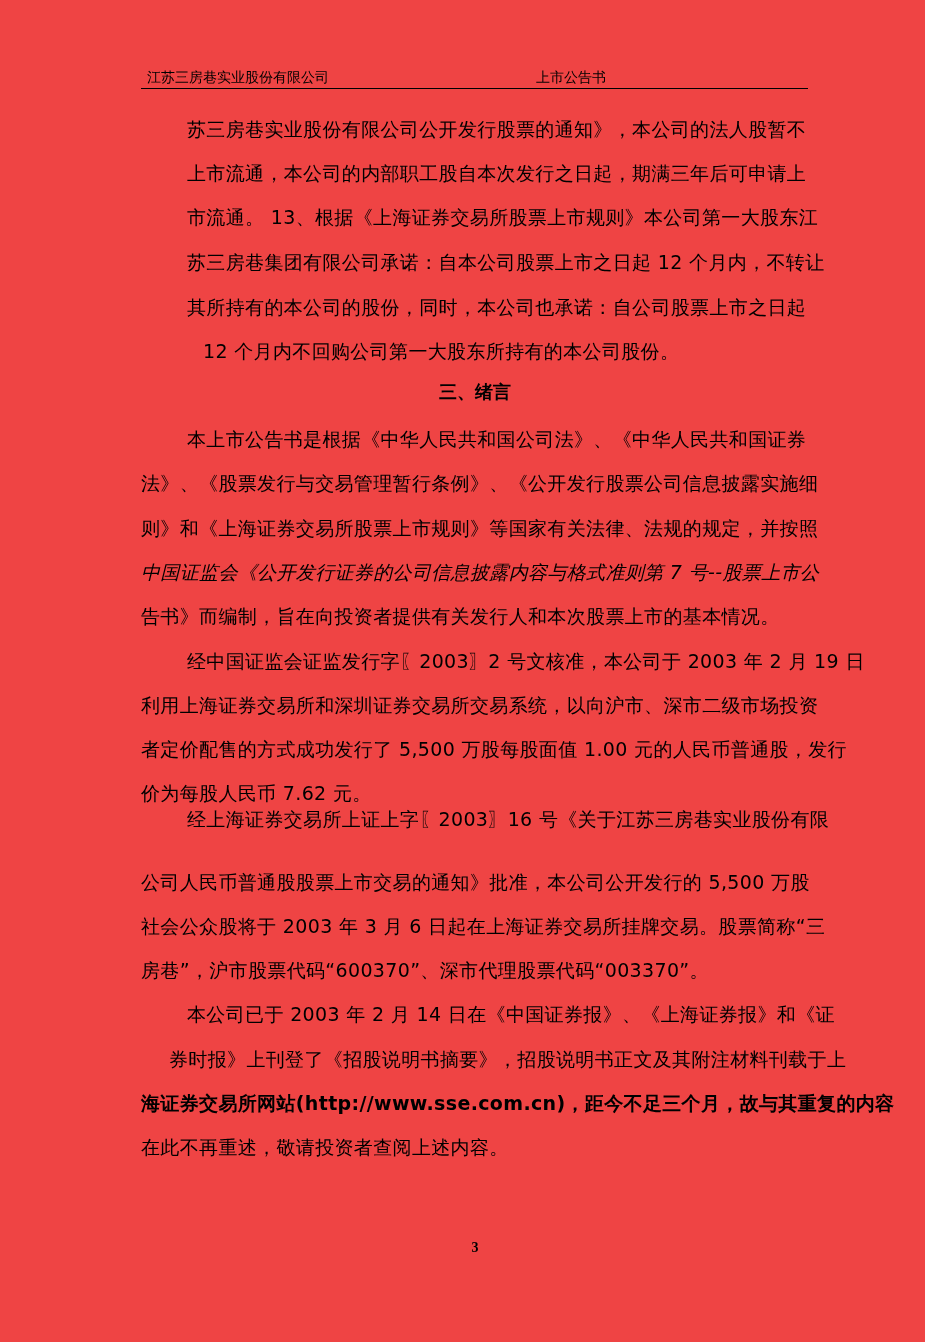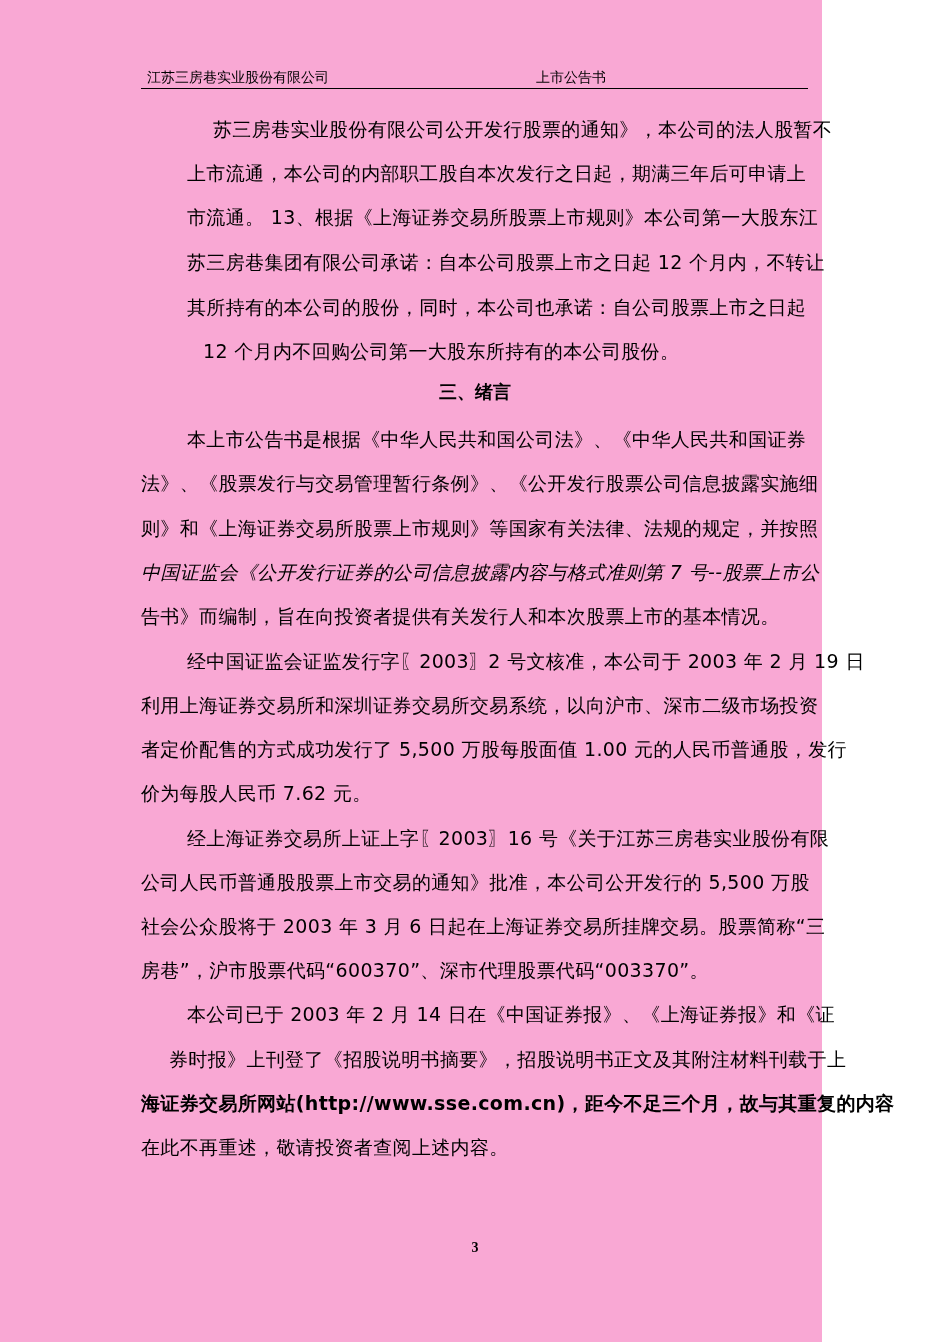--- a/index.html
+++ b/index.html
@@ -1,39 +1,39 @@
 <!DOCTYPE html>
 <html><head>
 <meta charset="utf-8">
 <style>
   html, body { margin: 0; padding: 0; background: #ffffff; }
   body { width: 950px; height: 1342px; position: relative; overflow: hidden;
          font-family: "DejaVu Sans", "Liberation Sans", sans-serif; color: #000; }
-  .page { position: absolute; left: 0; top: 0; width: 822px; height: 1342px; background: #f9a8d4; }
+  .page { position: absolute; left: 0; top: 0; width: 925px; height: 1342px; background: #ef4444; }
   .header { position: absolute; left: 141px; top: 66px; width: 667px; height: 22px;
             border-bottom: 1.5px solid #000; font-size: 14px; line-height: 22px; }
   .header .left { position: absolute; left: 6px; top: 0; }
   .header .center { position: absolute; left: 395px; top: 0; }
   .line { position: absolute; font-size: 19px; line-height: 26px; white-space: nowrap; letter-spacing: 0.35px; }
   .title { position: absolute; left: 0; width: 950px; text-align: center; font-weight: bold; font-size: 18px; line-height: 26px; }
   .pagenum { position: absolute; left: 0; width: 950px; top: 1240px; text-align: center;
              font-family: "Liberation Serif", serif; font-weight: bold; font-size: 14px; }
 </style>
 </head>
 <body>
 
 <div class="page">
 
   <div class="header">
     <span class="left">江苏三房巷实业股份有限公司</span>
     <span class="center">上市公告书</span>
   </div>
 
   <div>
-    <div class="line" style="left:187px; top:116px;margin-left:26px;">苏三房巷实业股份有限公司公开发行股票的通知》，本公司的法人股暂不</div>
+    <div class="line" style="left:187px; top:116px;">苏三房巷实业股份有限公司公开发行股票的通知》，本公司的法人股暂不</div>
     <div class="line" style="left:187px; top:160px;">上市流通，本公司的内部职工股自本次发行之日起，期满三年后可申请上</div>
     <div class="line" style="left:187px; top:204px;text-align:center;">市流通。 13、根据《上海证券交易所股票上市规则》本公司第一大股东江</div>
     <div class="line" style="left:187px; top:249px;">苏三房巷集团有限公司承诺：自本公司股票上市之日起 12 个月内，不转让</div>
     <div class="line" style="left:187px; top:294px;">其所持有的本公司的股份，同时，本公司也承诺：自公司股票上市之日起</div>
     <div class="line" style="left:187px; top:338px;margin-left:16px;">12 个月内不回购公司第一大股东所持有的本公司股份。</div>
   </div>
 
   <div class="title" style="top:379px;">三、绪言</div>
 
   <div>
@@ -45,21 +45,21 @@
   </div>
 
   <div>
     <div class="line" style="left:187px; top:648px;">经中国证监会证监发行字〖2003〗2 号文核准，本公司于 2003 年 2 月 19 日</div>
     <div class="line" style="left:141px; top:692px;">利用上海证券交易所和深圳证券交易所交易系统，以向沪市、深市二级市场投资</div>
     <div class="line" style="left:141px; top:736px;text-align:right;">者定价配售的方式成功发行了 5,500 万股每股面值 1.00 元的人民币普通股，发行</div>
     <div class="line" style="left:141px; top:780px;">价为每股人民币 7.62 元。</div>
   </div>
 
   <div>
-    <div class="line" style="left:187px; top:825px;">经上海证券交易所上证上字〖2003〗16 号《关于江苏三房巷实业股份有限</div>
+    <div class="line" style="left:187px; top:806px;">经上海证券交易所上证上字〖2003〗16 号《关于江苏三房巷实业股份有限</div>
     <div class="line" style="left:141px; top:869px;">公司人民币普通股股票上市交易的通知》批准，本公司公开发行的 5,500 万股</div>
     <div class="line" style="left:141px; top:913px;">社会公众股将于 2003 年 3 月 6 日起在上海证券交易所挂牌交易。股票简称“三</div>
     <div class="line" style="left:141px; top:957px;">房巷”，沪市股票代码“600370”、深市代理股票代码“003370”。</div>
   </div>
 
   <div>
     <div class="line" style="left:187px; top:1001px;">本公司已于 2003 年 2 月 14 日在《中国证券报》、《上海证券报》和《证</div>
     <div class="line" style="left:141px; top:1046px;margin-left:28px;">券时报》上刊登了《招股说明书摘要》，招股说明书正文及其附注材料刊载于上</div>
     <div class="line" style="left:141px; top:1090px;font-weight:bold;">海证券交易所网站(http://www.sse.com.cn)，距今不足三个月，故与其重复的内容</div>
     <div class="line" style="left:141px; top:1134px;">在此不再重述，敬请投资者查阅上述内容。</div>

